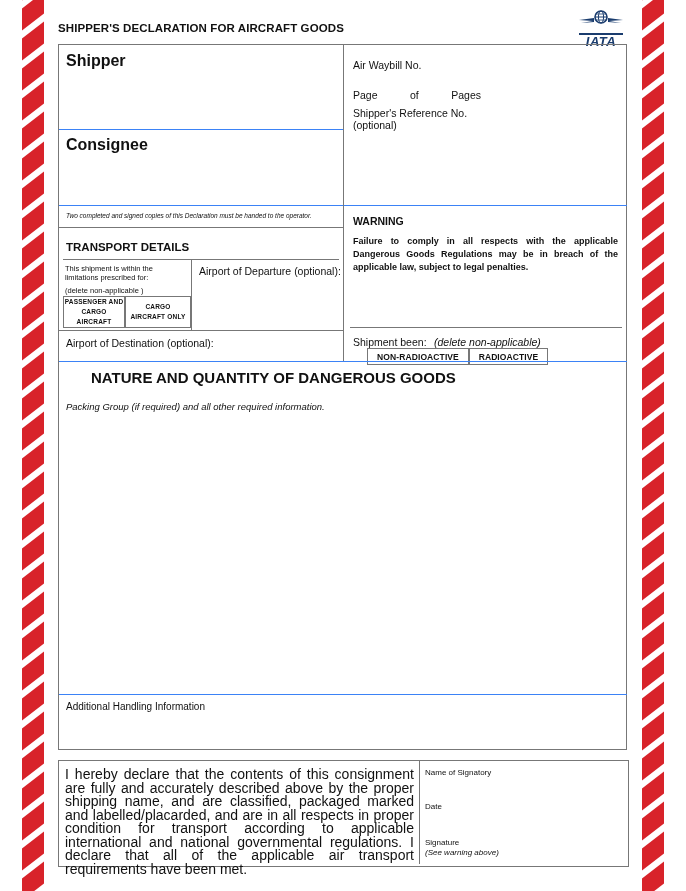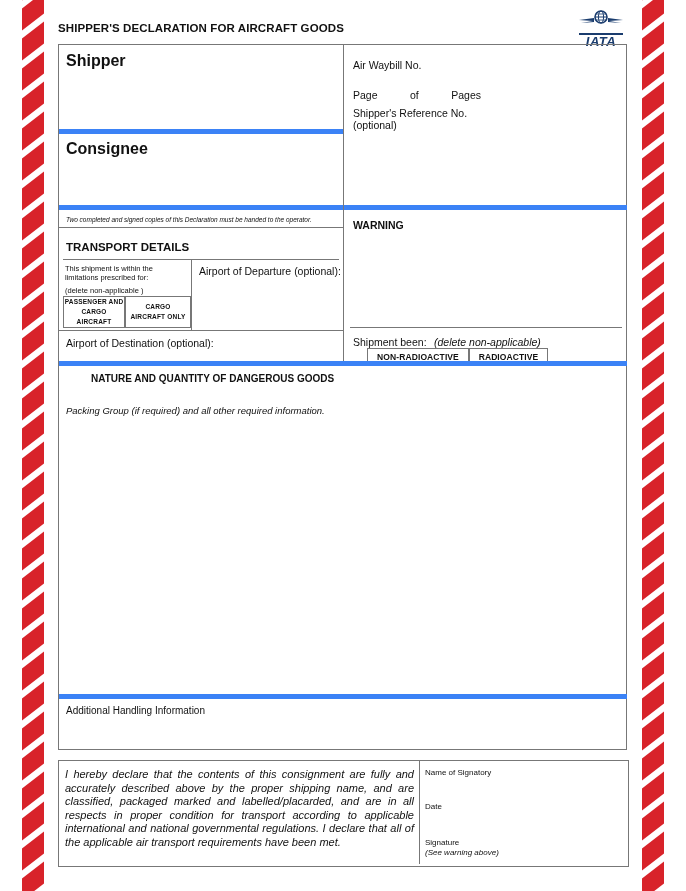--- a/index.html
+++ b/index.html
@@ -70,51 +70,50 @@
     color: #1a3c6e;
     letter-spacing: 0.5px;
     line-height: 11px;
     border-top: 2px solid #1a3c6e;
     padding-top: 1px;
     margin: 0 6px;
   }
 
   
   .cell { position: absolute; box-sizing: border-box; }
-  .bt { border-top: 5px solid #3b82f6; }
+  .bt { border-top: 1px solid #3b82f6; }
   .bb { border-bottom: 1px solid #777777; }
   .bl { border-left: 1px solid #777777; }
   .br { border-right: 1px solid #777777; }
   .box { border: 1px solid #777777; }
 
   .lbl-bold   { font-size: 16px; font-weight: bold; }
   .lbl-norm   { font-size: 10px; }
   .lbl-plain  { font-size: 10.5px; }
   .lbl-small  { font-size: 7.5px; }
   .lbl-tiny   { font-size: 6.5px; }
   .ital { font-style: italic; }
 
   .warn-title { font-size: 10.5px; font-weight: bold; }
   .warn-body {
     font-size: 9px;
     font-weight: bold;
     line-height: 13px;
     text-align: justify;
   }
-  .nat-title { font-size: 10px; font-weight: bold; padding-left: 25px; }
+  .nat-title { font-size: 15px; font-weight: bold; padding-left: 25px; }
   .nat-sub {
     font-size: 9.5px;
     font-style: italic;
     line-height: 14px;
   }
   .decl-body {
-    font-size: 11px;
+    font-size: 14px;
     line-height: 13.5px;
     text-align: justify;
-    font-style: italic;
   }
   .mini-box {
     box-sizing: border-box;
     border: 1px solid #777777;
     font-size: 6.5px;
     font-weight: bold;
     text-align: center;
     display: flex;
     flex-direction: column;
     justify-content: center;
@@ -267,20 +266,21 @@
   <div class="lbl-plain" style="position:absolute; left:7px; top:5px;">Airport of Departure (optional):</div>
 </div>
 
 <div class="sep" style="left:59px; top:330px; width:284px;"></div>
 <div class="cell" style="left:59px; top:331px; width:284px; height:30px;">
   <div class="lbl-plain" style="position:absolute; left:7px; top:6px;">Airport of Destination (optional):</div>
 </div>
 
 <div class="cell bt" style="left:344px; top:205px; width:283px; height:156px;">
   <div class="warn-title" style="position:absolute; left:9px; top:9px;">WARNING</div>
+  <div class="warn-body" style="position:absolute; left:9px; top:29px; width:265px;">Failure to comply in all respects with the applicable Dangerous Goods Regulations may be in breach of the applicable law, subject to legal penalties.</div>
 </div>
 <div class="sep" style="left:350px; top:327px; width:272px;"></div>
 
 <div style="position:absolute; left:353px; top:332px;">
   <span class="lbl-plain">Shipment been:</span>
   <span class="lbl-plain ital" style="margin-left:3px;">(delete non-applicable)</span>
 </div>
 <div class="rad-box" style="position:absolute; left:367px; top:348px; width:102px; height:17px;">NON-RADIOACTIVE</div>
 <div class="rad-box" style="position:absolute; left:469px; top:348px; width:79px; height:17px;text-align:center;">RADIOACTIVE</div>
 

